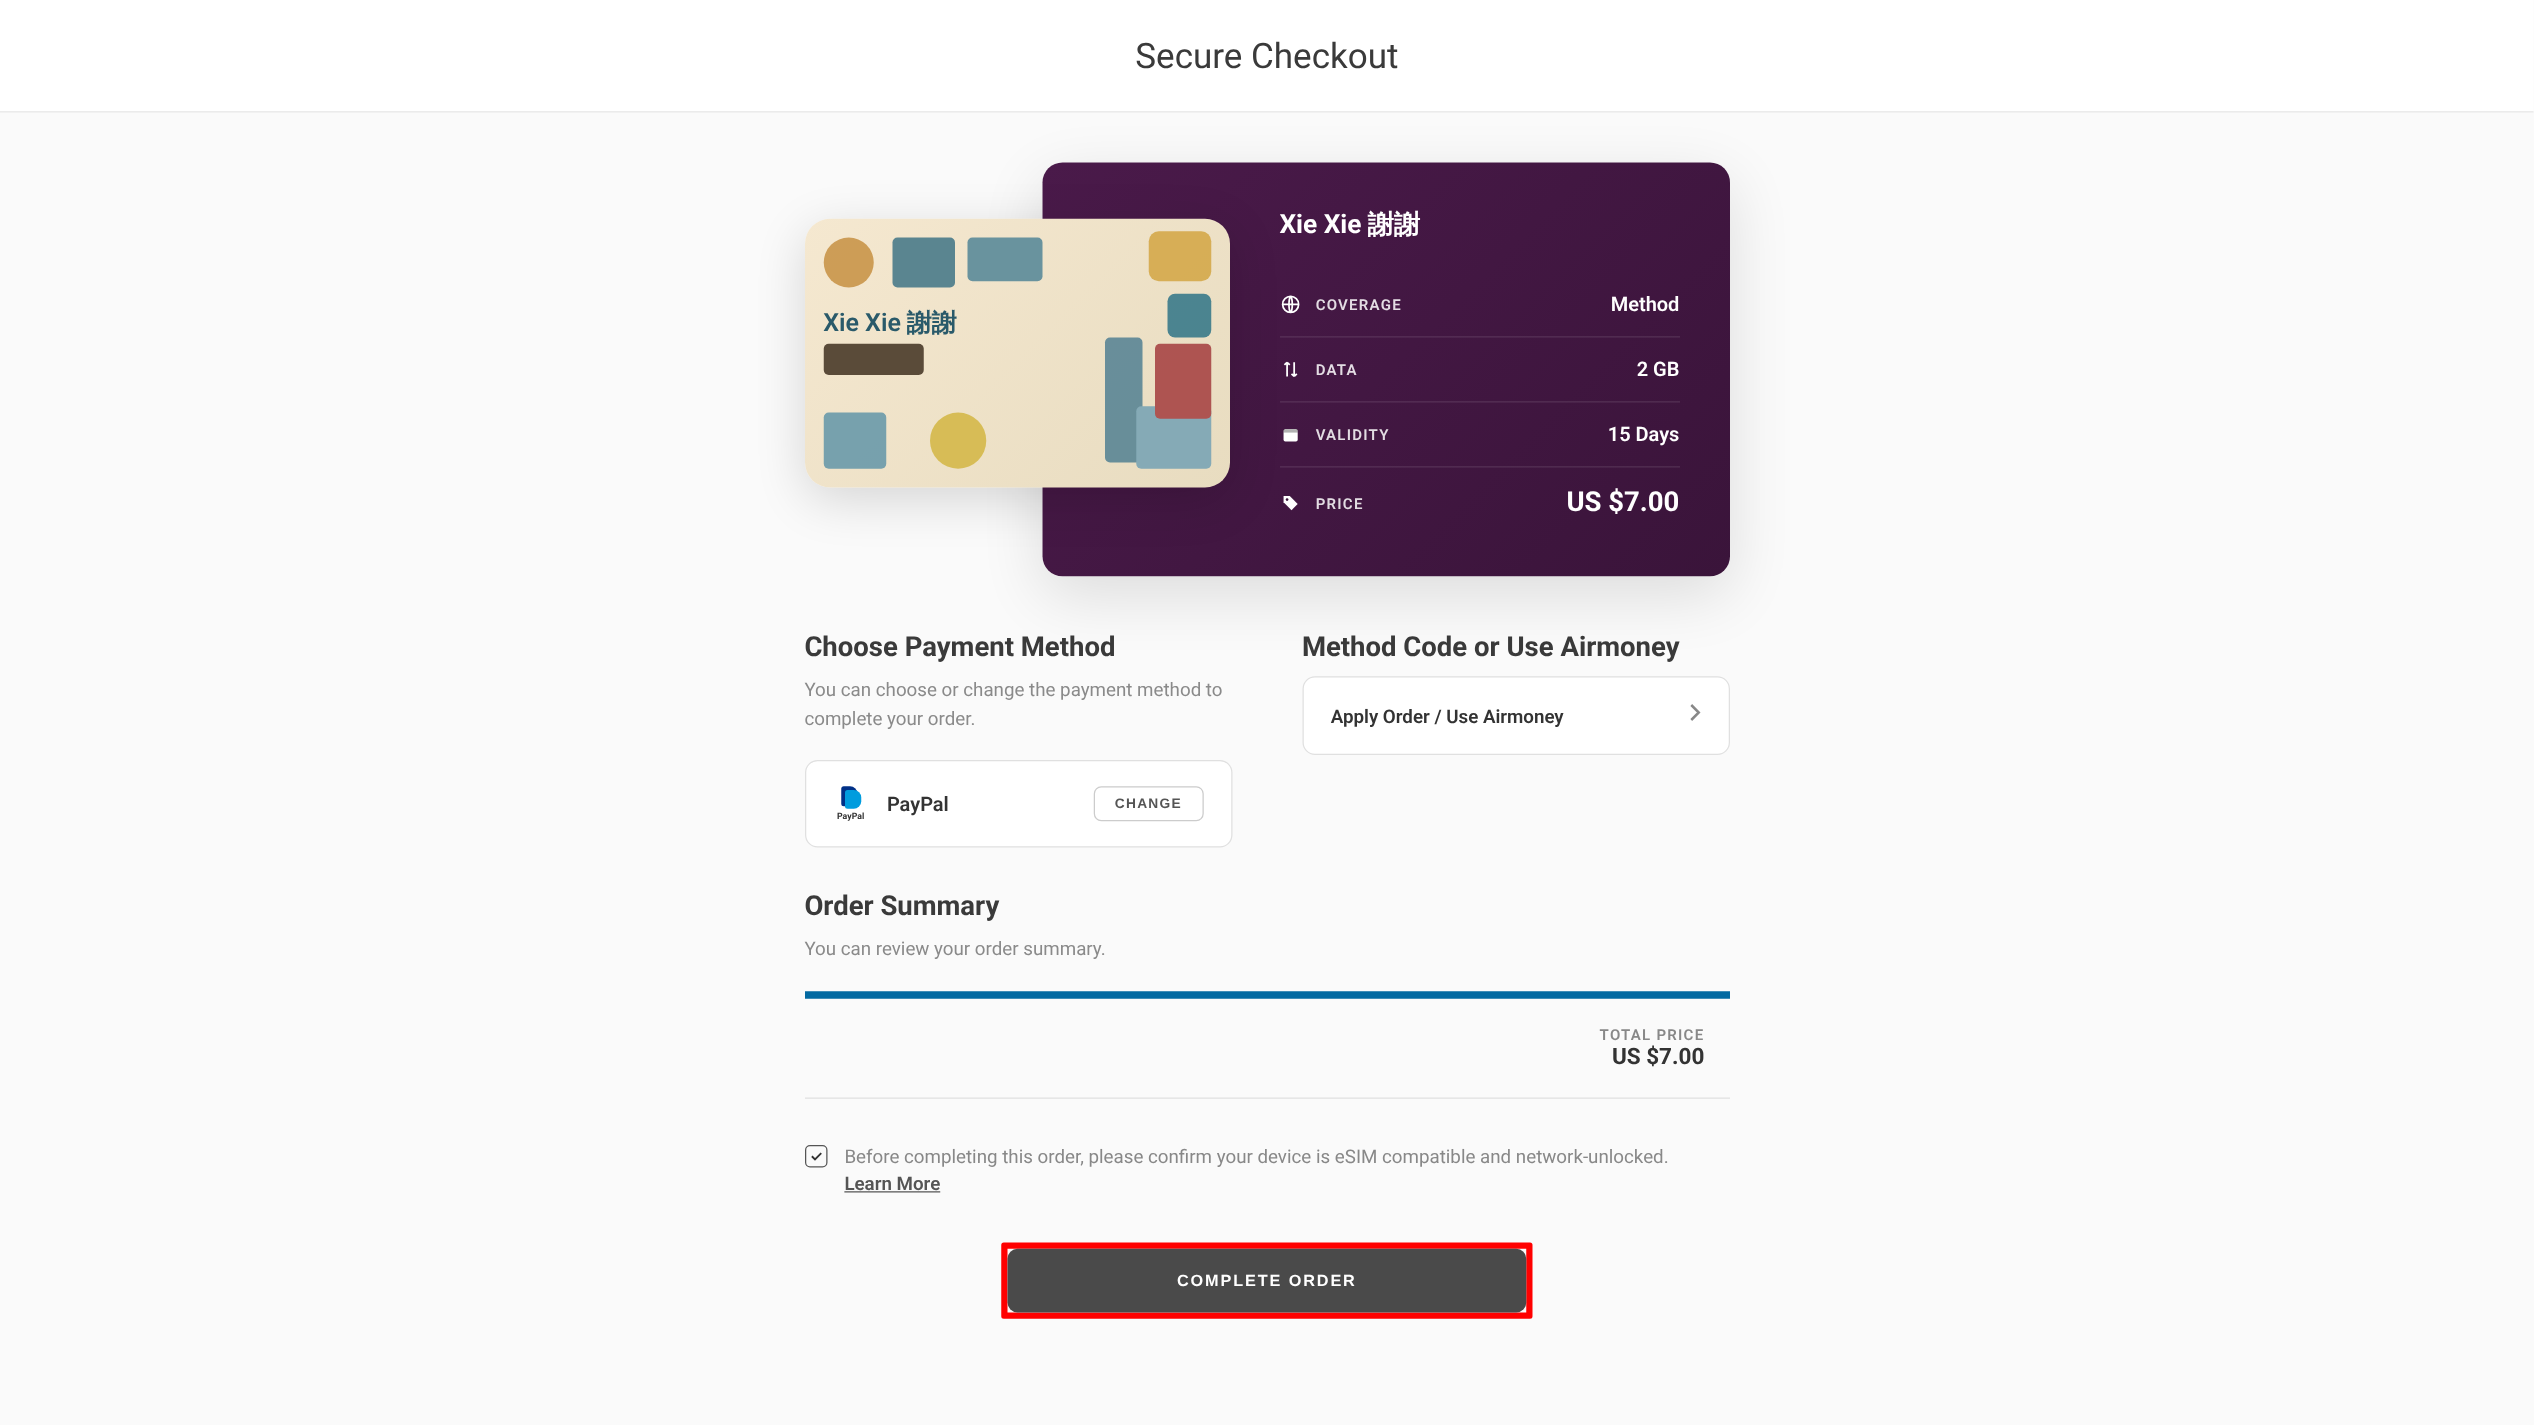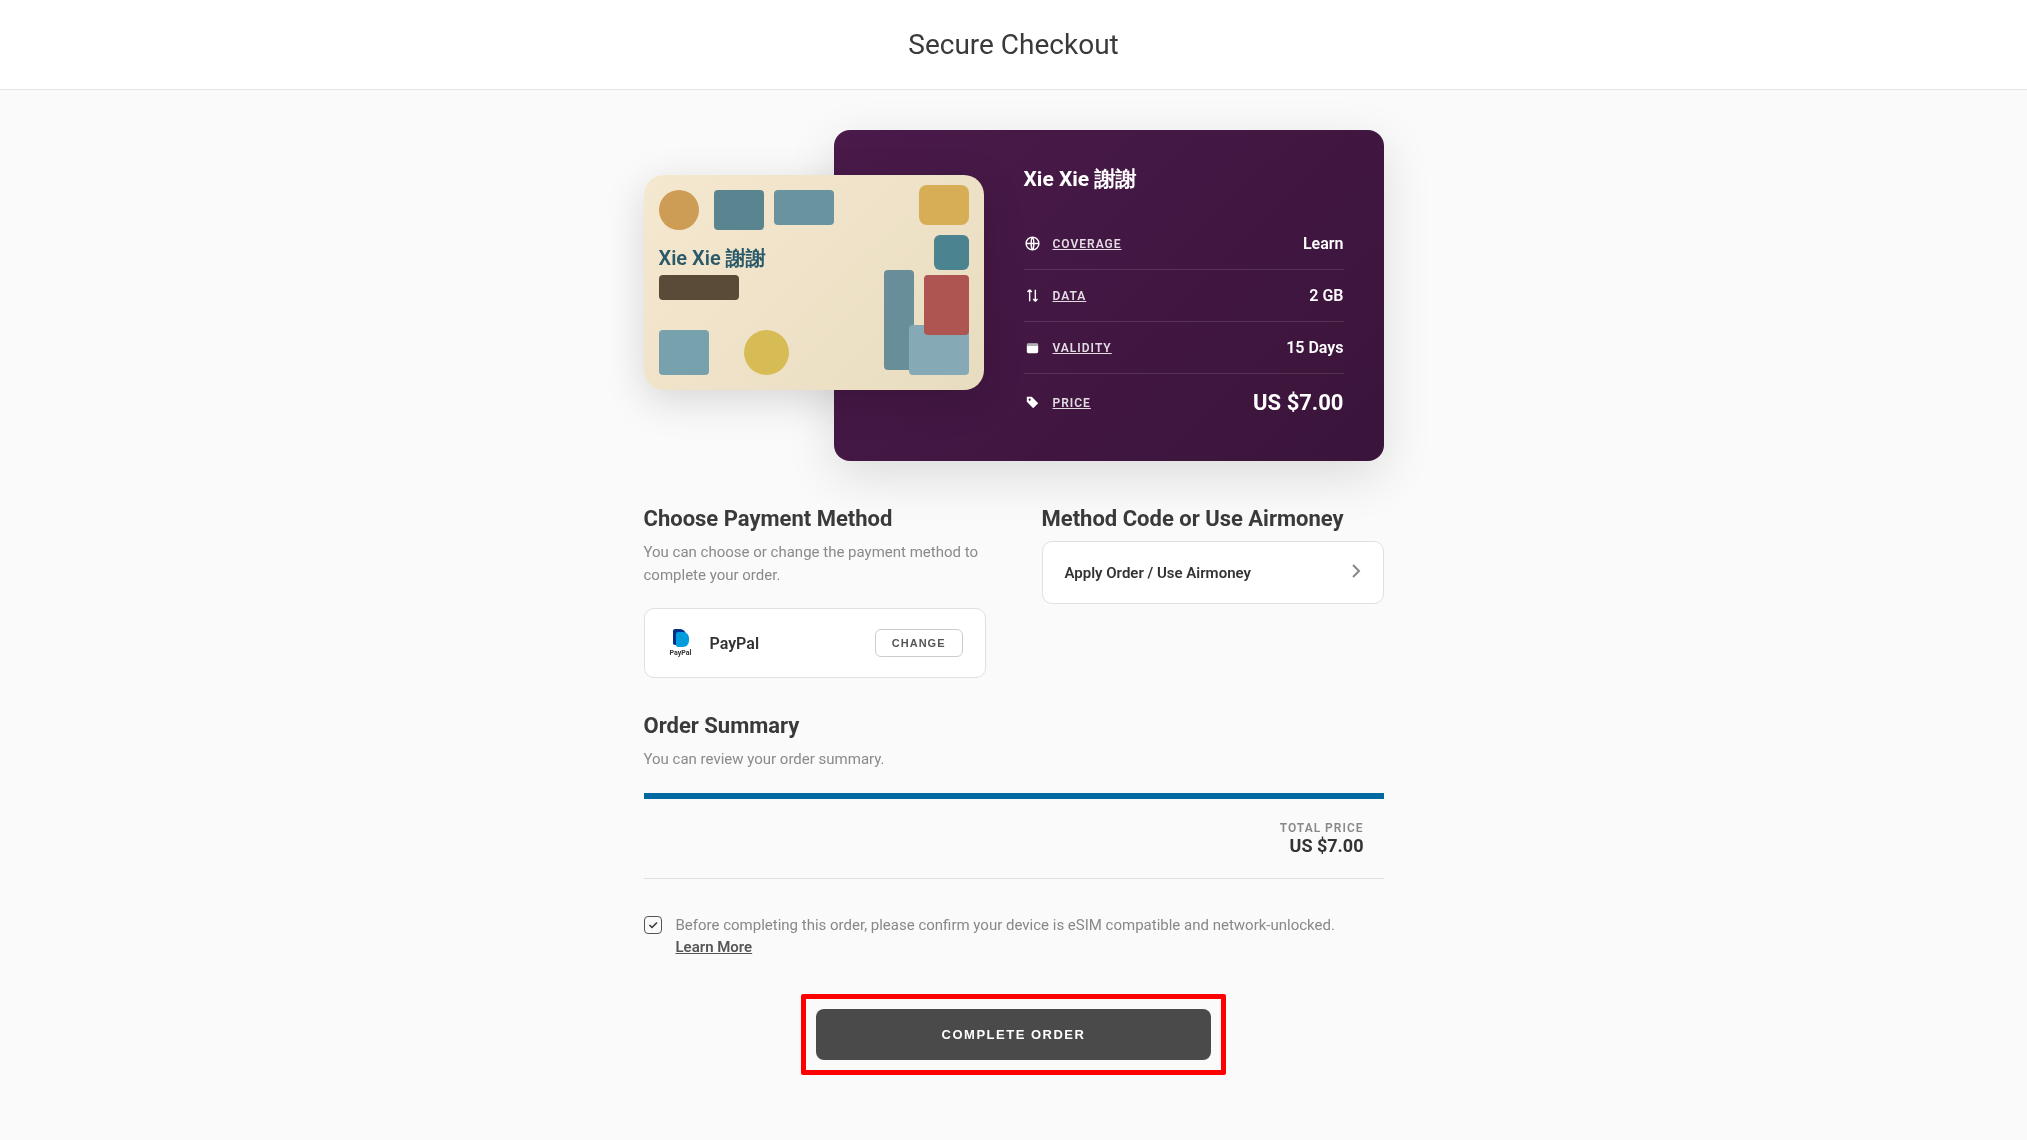--- a/index.html
+++ b/index.html
@@ -100,21 +100,20 @@
     }
     .info-label {
       display: flex;
       align-items: center;
       gap: 12px;
       font-size: 12px;
       font-weight: 600;
       letter-spacing: 1px;
       text-transform: uppercase;
       color: rgba(255,255,255,0.85);
-      text-decoration: underline;
     }
     .info-value {
       font-size: 16px;
       font-weight: 600;
     }
     .info-value.price {
       font-size: 22px;
       font-weight: 700;
     }
     .icon {
@@ -275,21 +274,20 @@
       line-height: 1.5;
     }
     .learn-more {
       color: #555;
       font-weight: 600;
       text-decoration: underline;
       cursor: pointer;
     }
     .complete-wrapper {
       border: 5px solid #ff0000;
-      padding: 10px;
       border-radius: 2px;
       max-width: 425px;
       margin: 0 auto;
     }
     .complete-btn {
       width: 100%;
       background: #4a4a4a;
       color: #fff;
       border: none;
       border-radius: 8px;
@@ -334,21 +332,21 @@
       <div class="info-row">
         <div class="info-label">
           <span class="icon">
             <svg viewBox="0 0 24 24" fill="none" stroke="white" stroke-width="2">
                 <circle cx="12" cy="12" r="9"></circle>
                 <path d="M3 12h18M12 3c2.5 3 2.5 15 0 18M12 3c-2.5 3-2.5 15 0 18"></path>
               </svg>
           </span>
           <span>COVERAGE</span>
         </div>
-        <div class="info-value">Learn</div>
+        <div class="info-value">Method</div>
       </div>
 
       <div class="info-row">
         <div class="info-label">
           <span class="icon">
             <svg viewBox="0 0 24 24" fill="none" stroke="white" stroke-width="2">
                 <path d="M8 4v16M8 4l-3 3M8 4l3 3M16 20V4M16 20l-3-3M16 20l3-3"></path>
               </svg>
           </span>
           <span>DATA</span>

